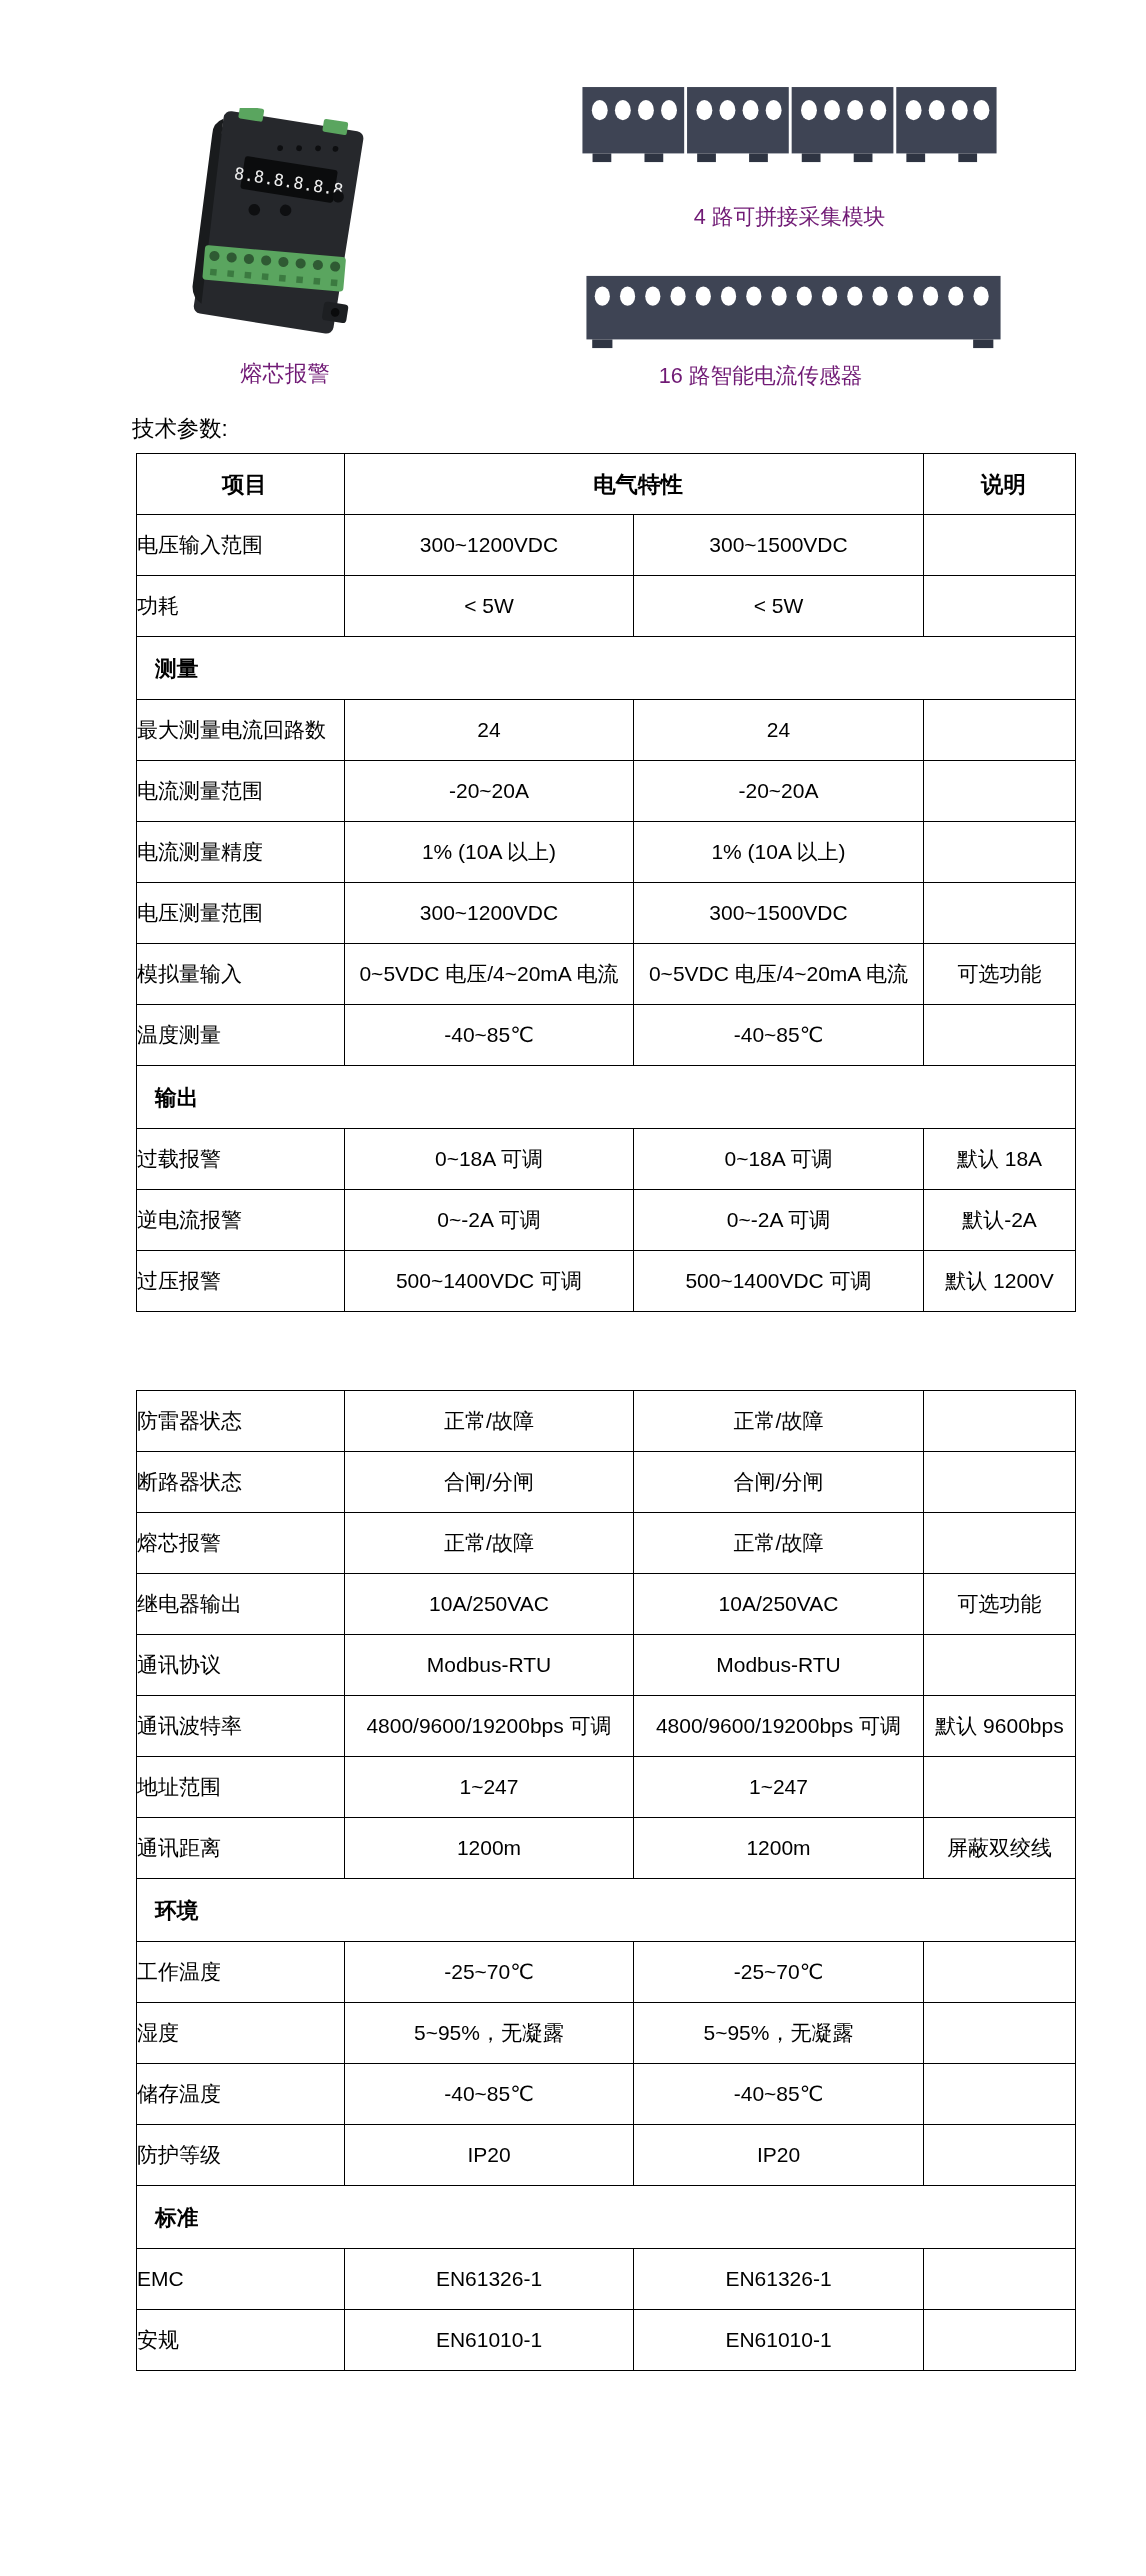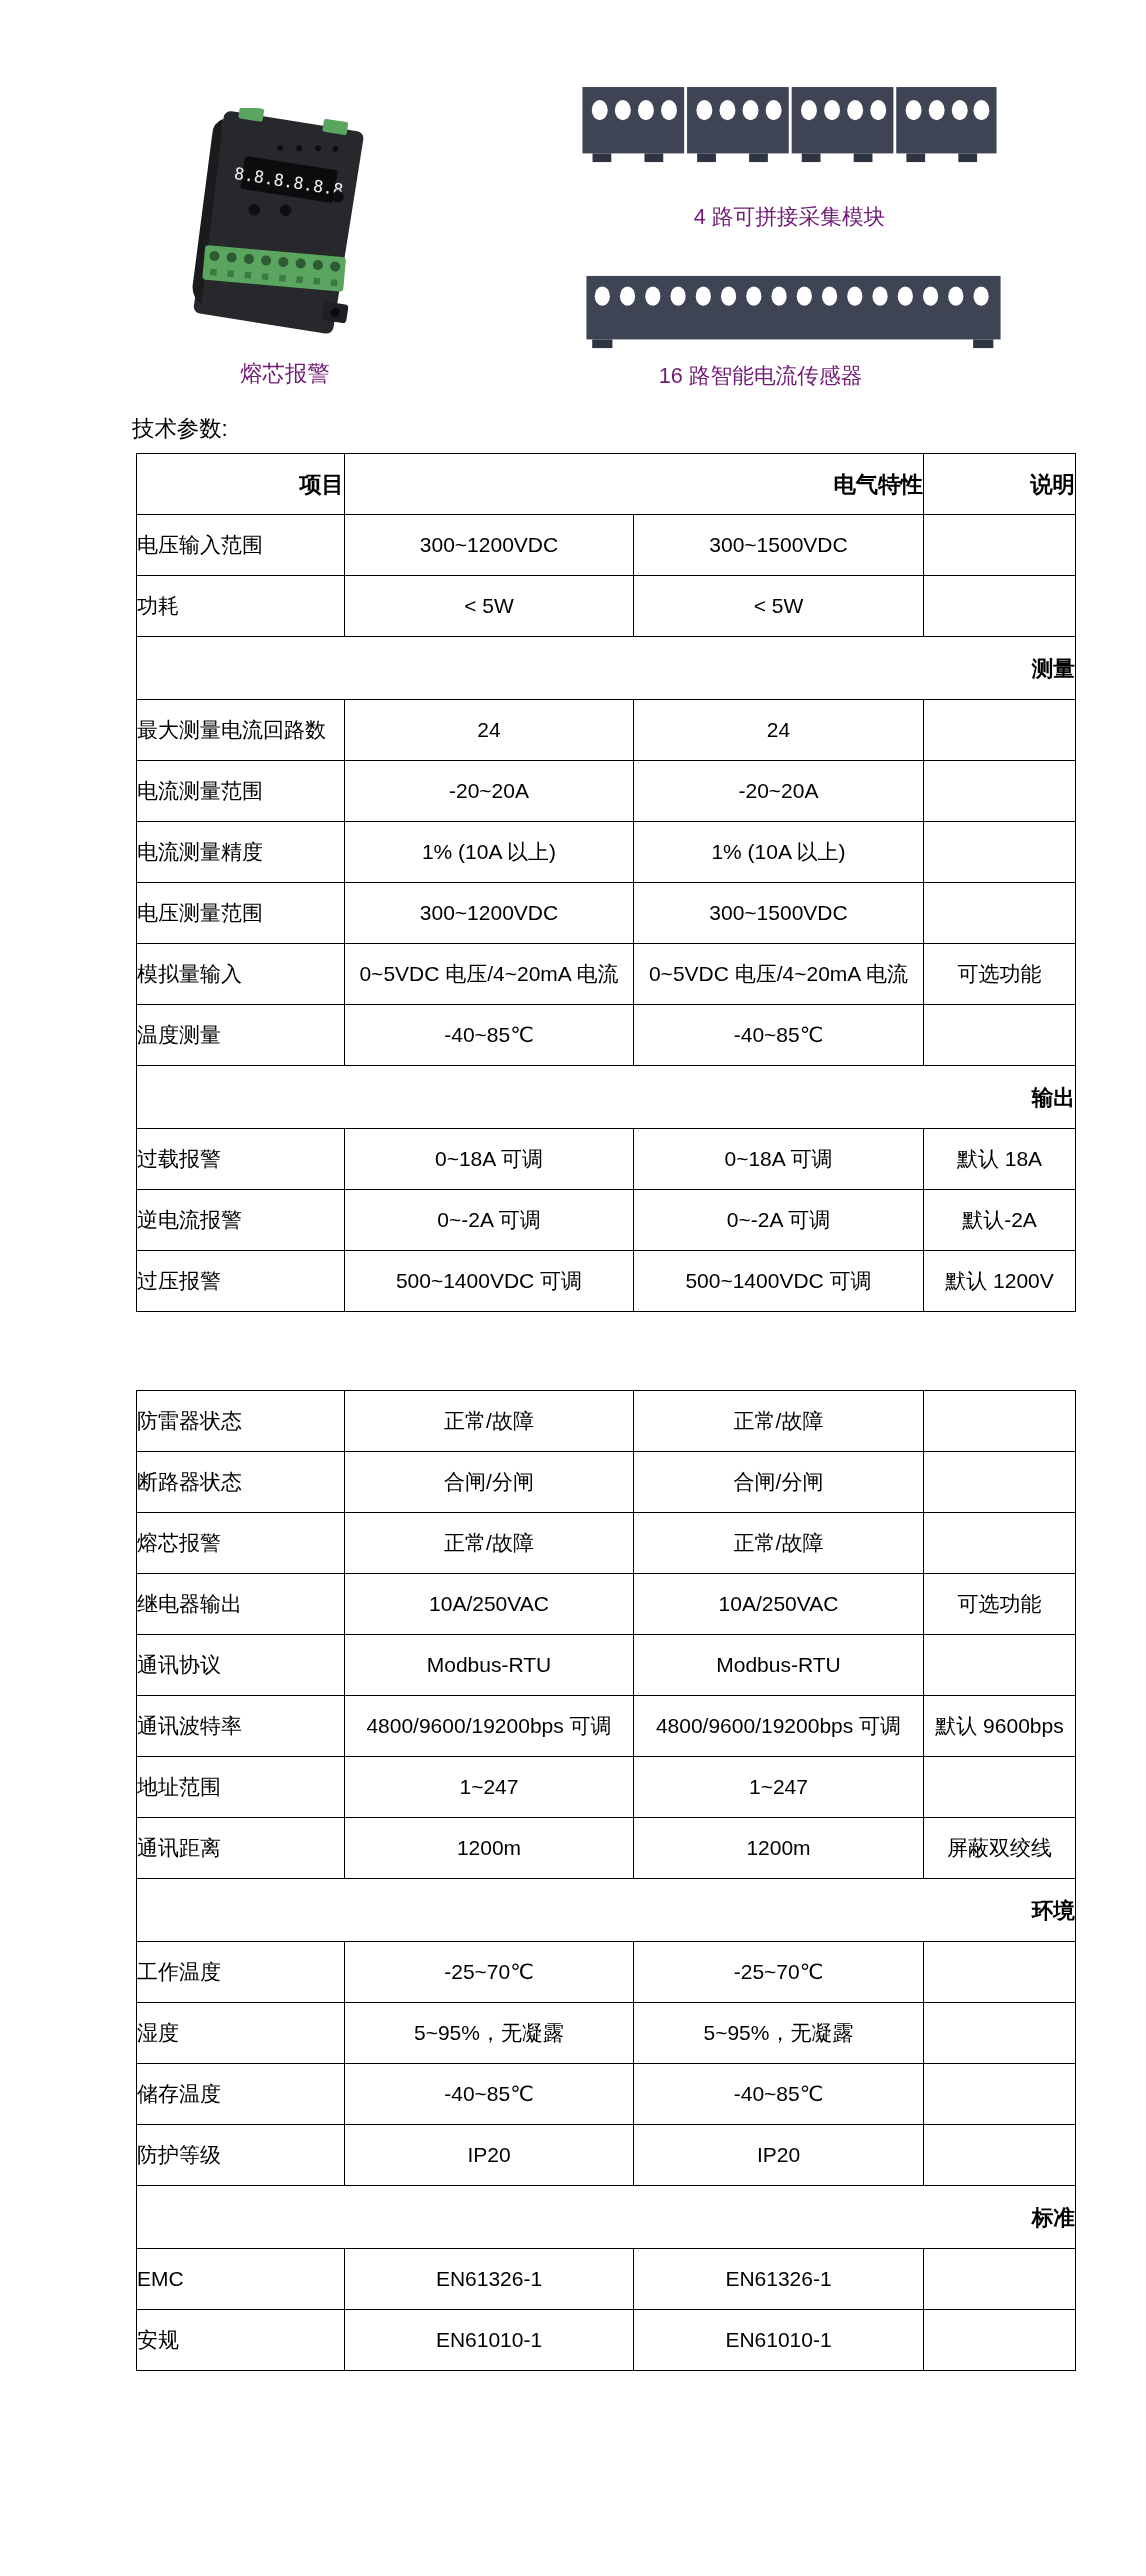--- a/index.html
+++ b/index.html
@@ -14,24 +14,24 @@
   .strip16-img{position:absolute;left:585px;top:273px;width:417px;height:78px;}
   .title{position:absolute;left:132px;top:413px;font-size:22.4px;color:#000;}
   table.spec{position:absolute;left:136px;border-collapse:collapse;table-layout:fixed;background:#fff;}
   #t1{top:453px;}
   #t2{top:1390px;}
   table.spec col.w0{width:208px;} table.spec col.w1{width:289px;}
   table.spec col.w2{width:290px;} table.spec col.w3{width:152px;}
   table.spec td, table.spec th{border:1.4px solid #000;font-size:21px;font-weight:normal;
         padding:0;overflow:hidden;white-space:nowrap;}
   tr.head{height:61px;} tr.data{height:61px;} tr.sec{height:63px;}
-  table.spec th{font-size:22.4px;font-weight:bold;text-align:right;padding-left:8px;}
+  table.spec th{font-size:22.4px;font-weight:bold;text-align:center;padding-left:8px;}
   td.c0{text-align:left;padding-left:18px;}
   td.c1,td.c2,td.c3{text-align:center;}
-  tr.sec td{font-size:21.7px;font-weight:bold;text-align:right;padding-left:18px;}
+  tr.sec td{font-size:21.7px;font-weight:bold;text-align:left;padding-left:18px;}
 </style>
 </head>
 <body>
 
 <div class="page">
 
   <div>
 
     <svg class="device-img" viewBox="0 0 330 330">
       <g transform="rotate(9 165 160)">

